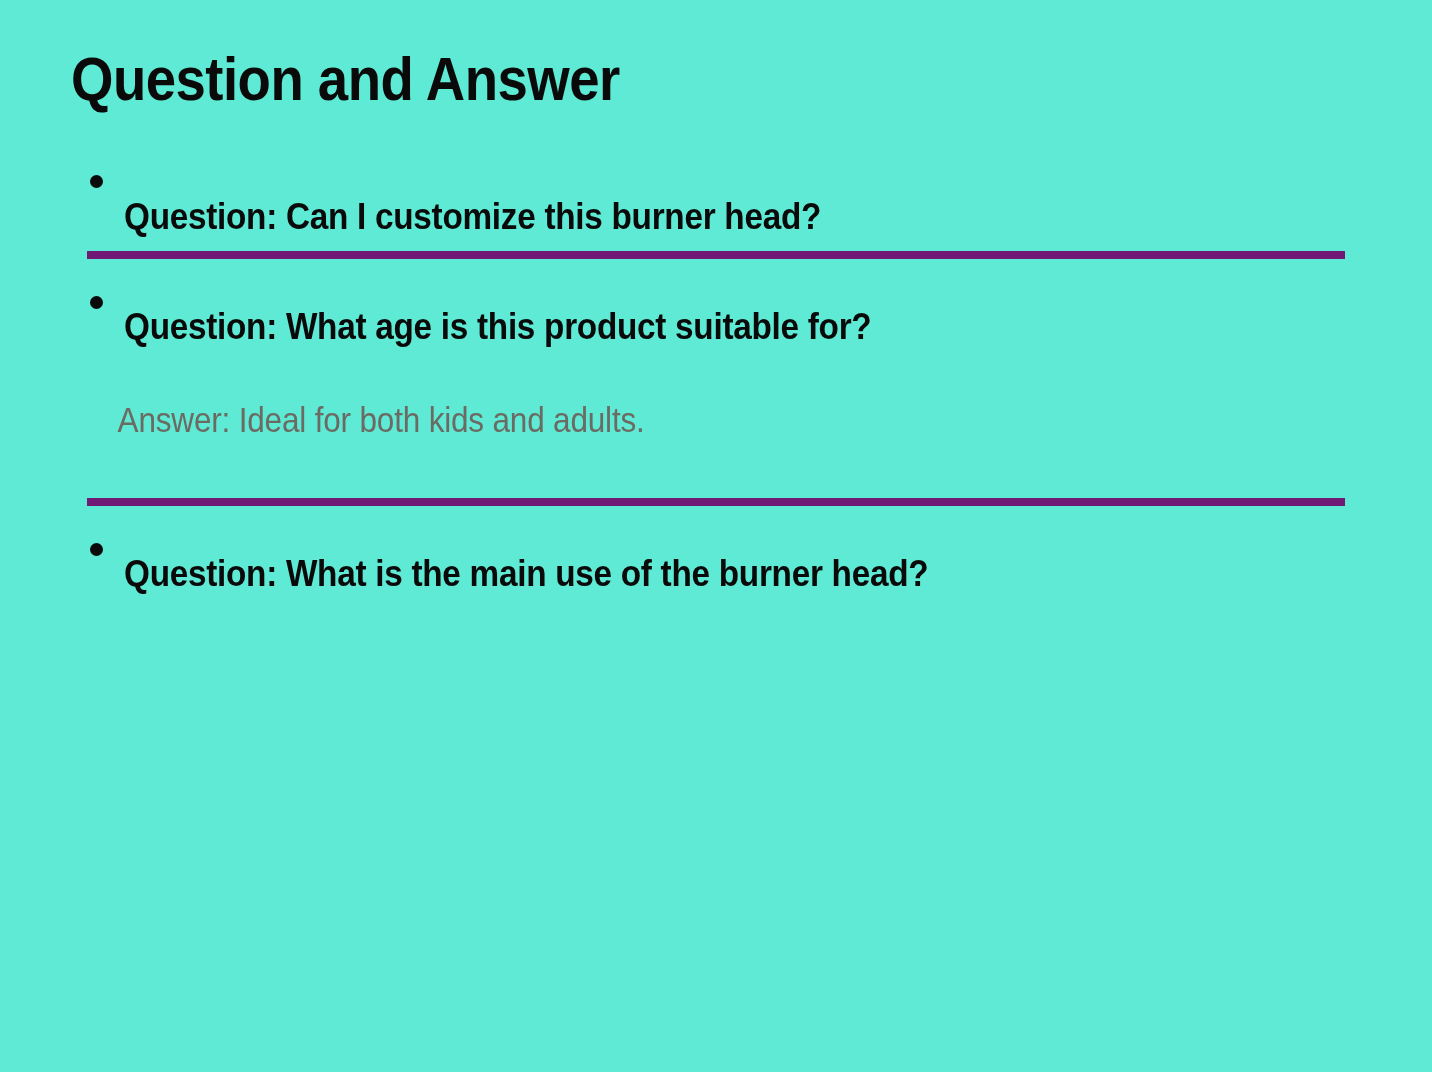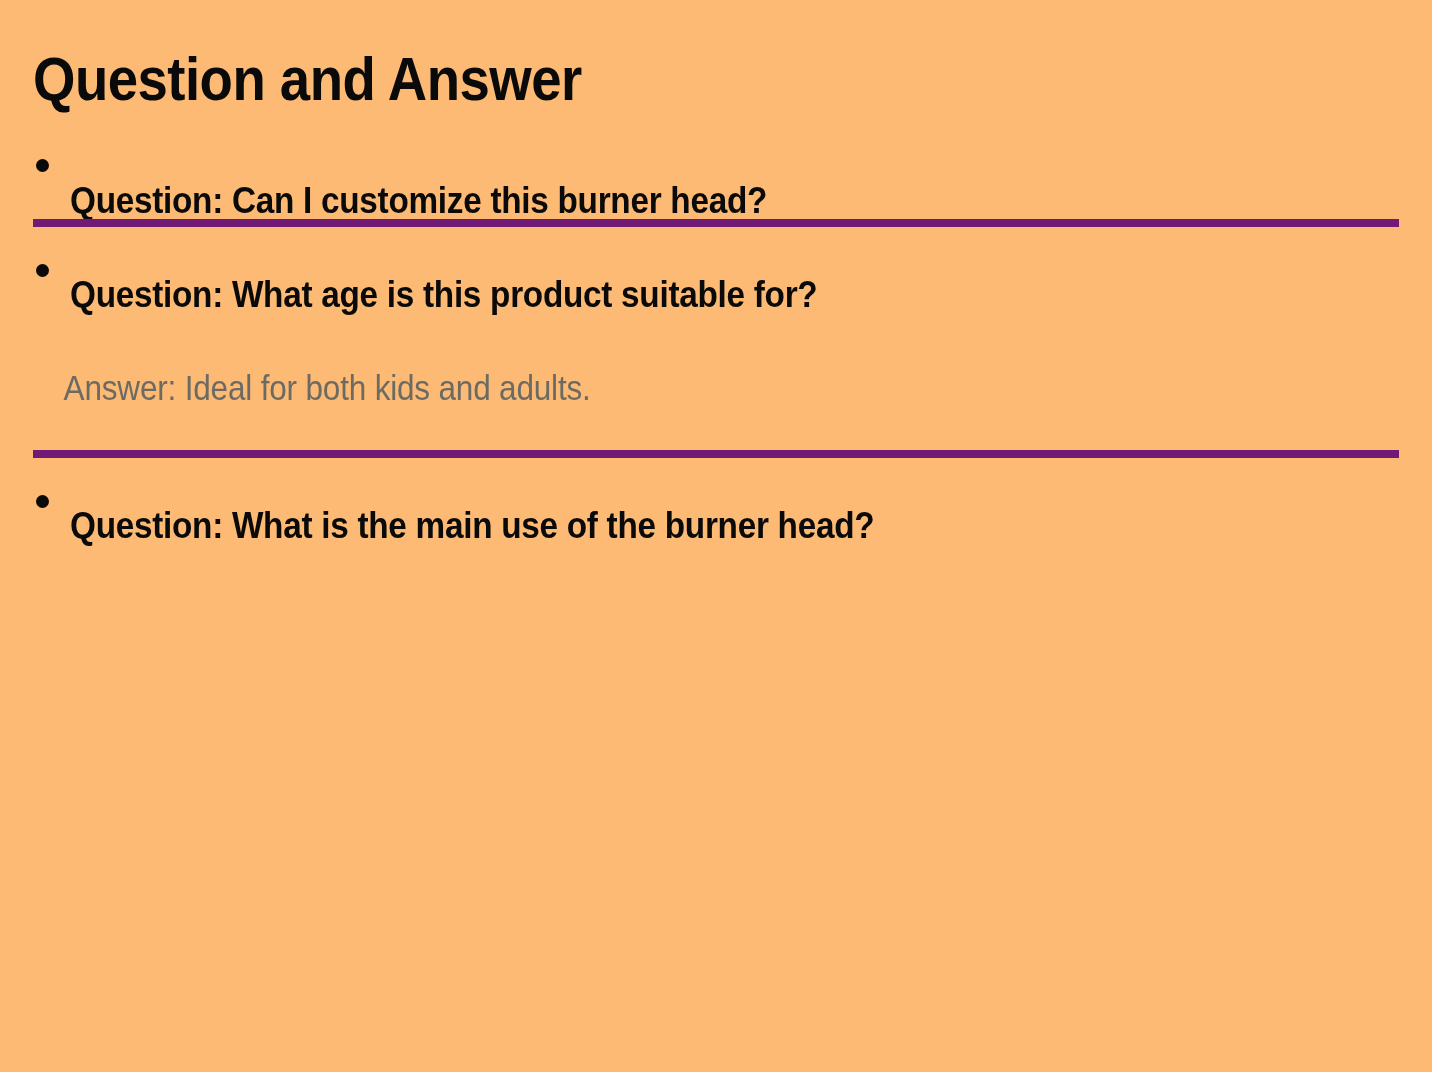--- a/index.html
+++ b/index.html
@@ -11,23 +11,23 @@
     height: 1072px;
     background: #fdfdec;
     font-family: "Liberation Sans", "DejaVu Sans", sans-serif;
     overflow: hidden;
   }
 
   .page {
     position: relative;
     width: 1432px;
     height: 1072px;
-    background: #fdba74;
+    background: #5eead4;
     box-sizing: border-box;
-    padding: 0 33px;
+    padding: 0 71px;
   }
 
   .page-title {
     margin: 0;
     padding: 0;
     font-size: 62px;
     line-height: 1.0;
     font-weight: bold;
     color: #0a0a0a;
     letter-spacing: -0.6px;
@@ -36,21 +36,21 @@
     padding-top: 48px;
   }
 
   .qa-list {
     list-style: none;
     margin: 0;
     padding: 0;
   }
 
   .qa-item {
-    margin: 0;
+    margin: 16px;
     padding: 0;
     position: relative;
   }
 
   .qa-item + .qa-item {
     border-top: 8px solid #701a75;
   }
 
   .question-row {
     position: relative;

